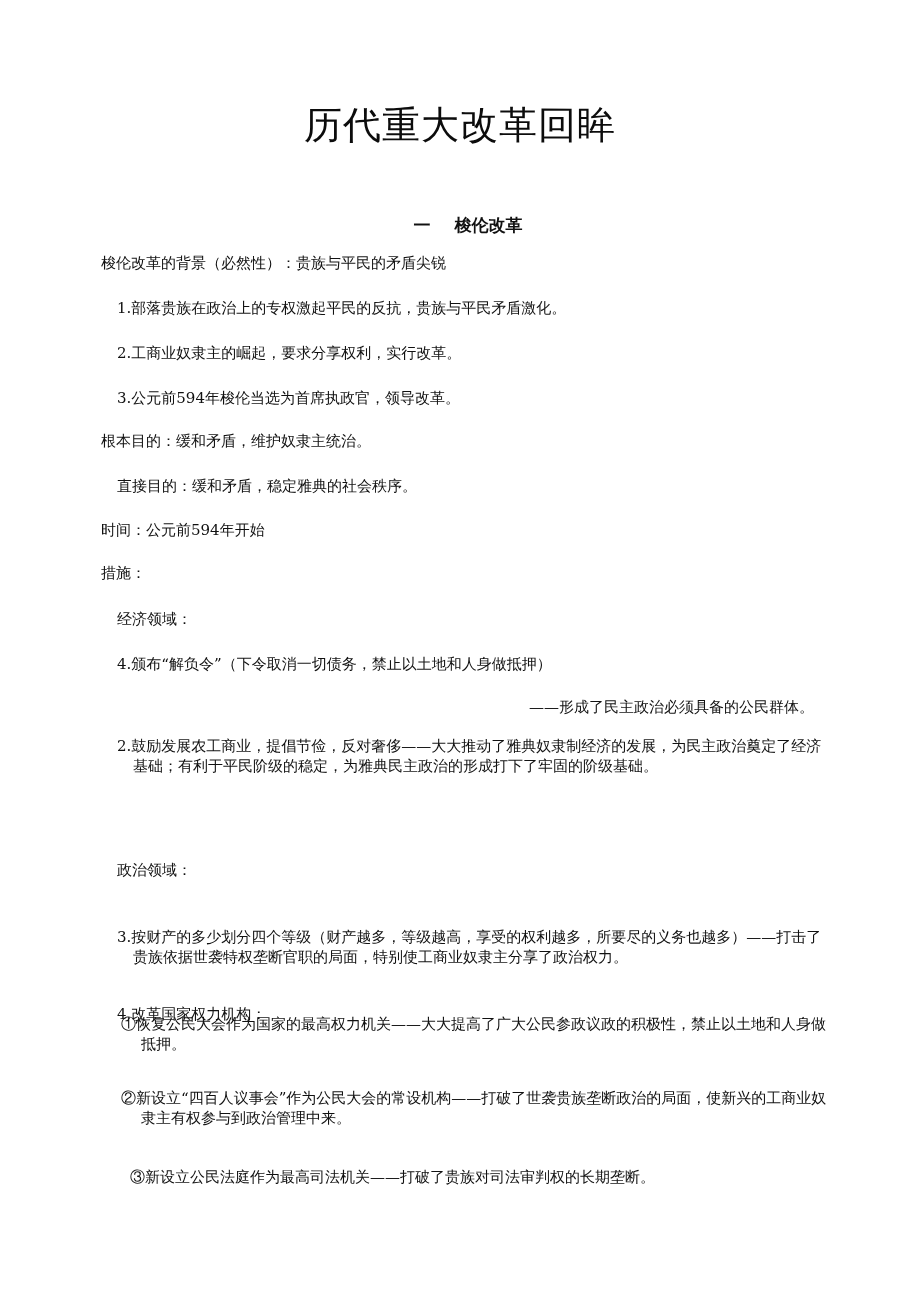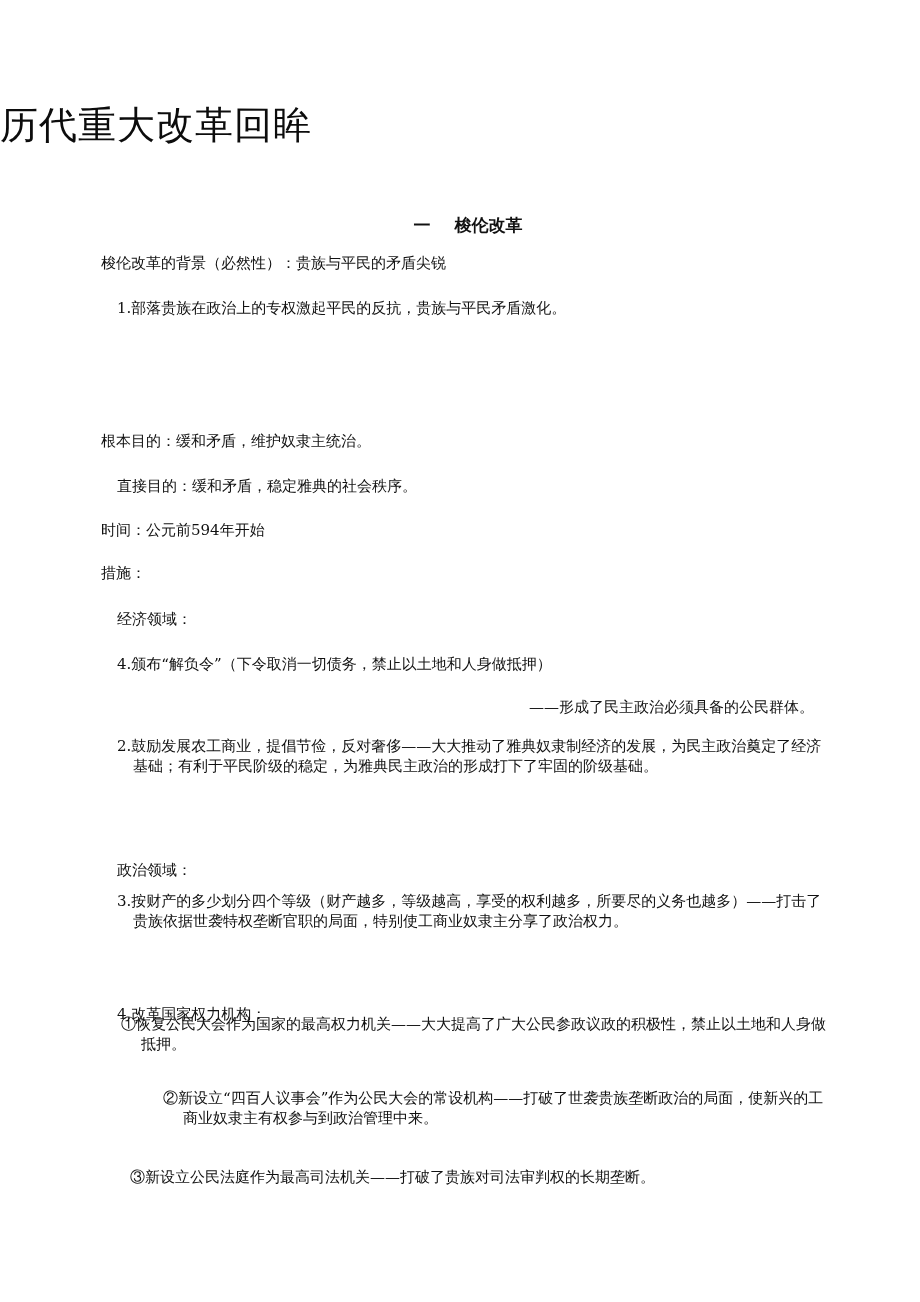--- a/index.html
+++ b/index.html
@@ -19,20 +19,21 @@
       position: absolute;
       left: 0; top: 0;
       width: 920px;
       height: 1302px;
     }
     .title {
       position: absolute;
       top: 100px;
       left: 0;
       width: 920px;
+      text-align: center;
       font-family: "DejaVu Serif", "Liberation Serif", serif;
       font-size: 38px;
       font-weight: normal;
       letter-spacing: 1px;
       color: #0c0c0c;
       margin: 0;
     }
     .section-heading {
       position: absolute;
       top: 206px;
@@ -74,40 +75,42 @@
 <div class="page">
 
   <h1 class="title">历代重大改革回眸</h1>
 
   <h2 class="section-heading">
     <span class="num">一</span><span>梭伦改革</span>
   </h2>
 
   <p class="line" style="left:101px; top:253px;text-align:center;">梭伦改革的背景（必然性）：贵族与平民的矛盾尖锐</p>
   <p class="line" style="left:117px; top:298px;">1.部落贵族在政治上的专权激起平民的反抗，贵族与平民矛盾激化。</p>
+  <p class="line" style="left:117px; top:343px;">2.工商业奴隶主的崛起，要求分享权利，实行改革。</p>
+  <p class="line" style="left:117px; top:388px;">3.公元前594年梭伦当选为首席执政官，领导改革。</p>
 
   <p class="line" style="left:117px; top:476px;">直接目的：缓和矛盾，稳定雅典的社会秩序。</p>
   <p class="line" style="left:101px; top:431px;">根本目的：缓和矛盾，维护奴隶主统治。</p>
   <p class="line" style="left:101px; top:520px;">时间：公元前594年开始</p>
   <p class="line" style="left:101px; top:565px;font-family:Liberation Mono, monospace;">措施：</p>
 
   <p class="line" style="left:117px; top:609px;">经济领域：</p>
   <p class="line" style="left:117px; top:654px;">4.颁布“解负令”（下令取消一切债务，禁止以土地和人身做抵押）</p>
   <p class="right" style="top:697px;">——形成了民主政治必须具备的公民群体。</p>
   <p class="wrap" style="left:117px; top:736px; width:710px; padding-left:0; text-indent:0;">
     <span style="display:block; padding-left:16px; text-indent:-16px;">2.鼓励发展农工商业，提倡节俭，反对奢侈——大大推动了雅典奴隶制经济的发展，为民主政治奠定了经济基础；有利于平民阶级的稳定，为雅典民主政治的形成打下了牢固的阶级基础。</span>
   </p>
 
   <p class="line" style="left:117px; top:860px;">政治领域：</p>
-  <p class="wrap" style="left:117px; top:891px; width:710px;">
+  <p class="wrap" style="left:117px; top:927px; width:710px;">
     <span style="display:block; padding-left:16px; text-indent:-16px;">3.按财产的多少划分四个等级（财产越多，等级越高，享受的权利越多，所要尽的义务也越多）——打击了贵族依据世袭特权垄断官职的局面，特别使工商业奴隶主分享了政治权力。</span>
   </p>
   <p class="line" style="left:117px; top:1004px;">4.改革国家权力机构：</p>
 
   <p class="wrap" style="left:121px; top:1014px; width:706px;">
     <span style="display:block; padding-left:20px; text-indent:-20px;">①恢复公民大会作为国家的最高权力机关——大大提高了广大公民参政议政的积极性，禁止以土地和人身做抵押。</span>
   </p>
   <p class="wrap" style="left:121px; top:1088px; width:706px;">
-    <span style="display:block; padding-left:20px; text-indent:-20px;margin-left:42px;">②新设立“四百人议事会”作为公民大会的常设机构——打破了世袭贵族垄断政治的局面，使新兴的工商业奴隶主有权参与到政治管理中来。</span>
+    <span style="display:block; padding-left:20px; text-indent:-20px;">②新设立“四百人议事会”作为公民大会的常设机构——打破了世袭贵族垄断政治的局面，使新兴的工商业奴隶主有权参与到政治管理中来。</span>
   </p>
   <p class="line" style="left:130px; top:1167px;">③新设立公民法庭作为最高司法机关——打破了贵族对司法审判权的长期垄断。</p>
 
 </div>
 
 </body></html>

